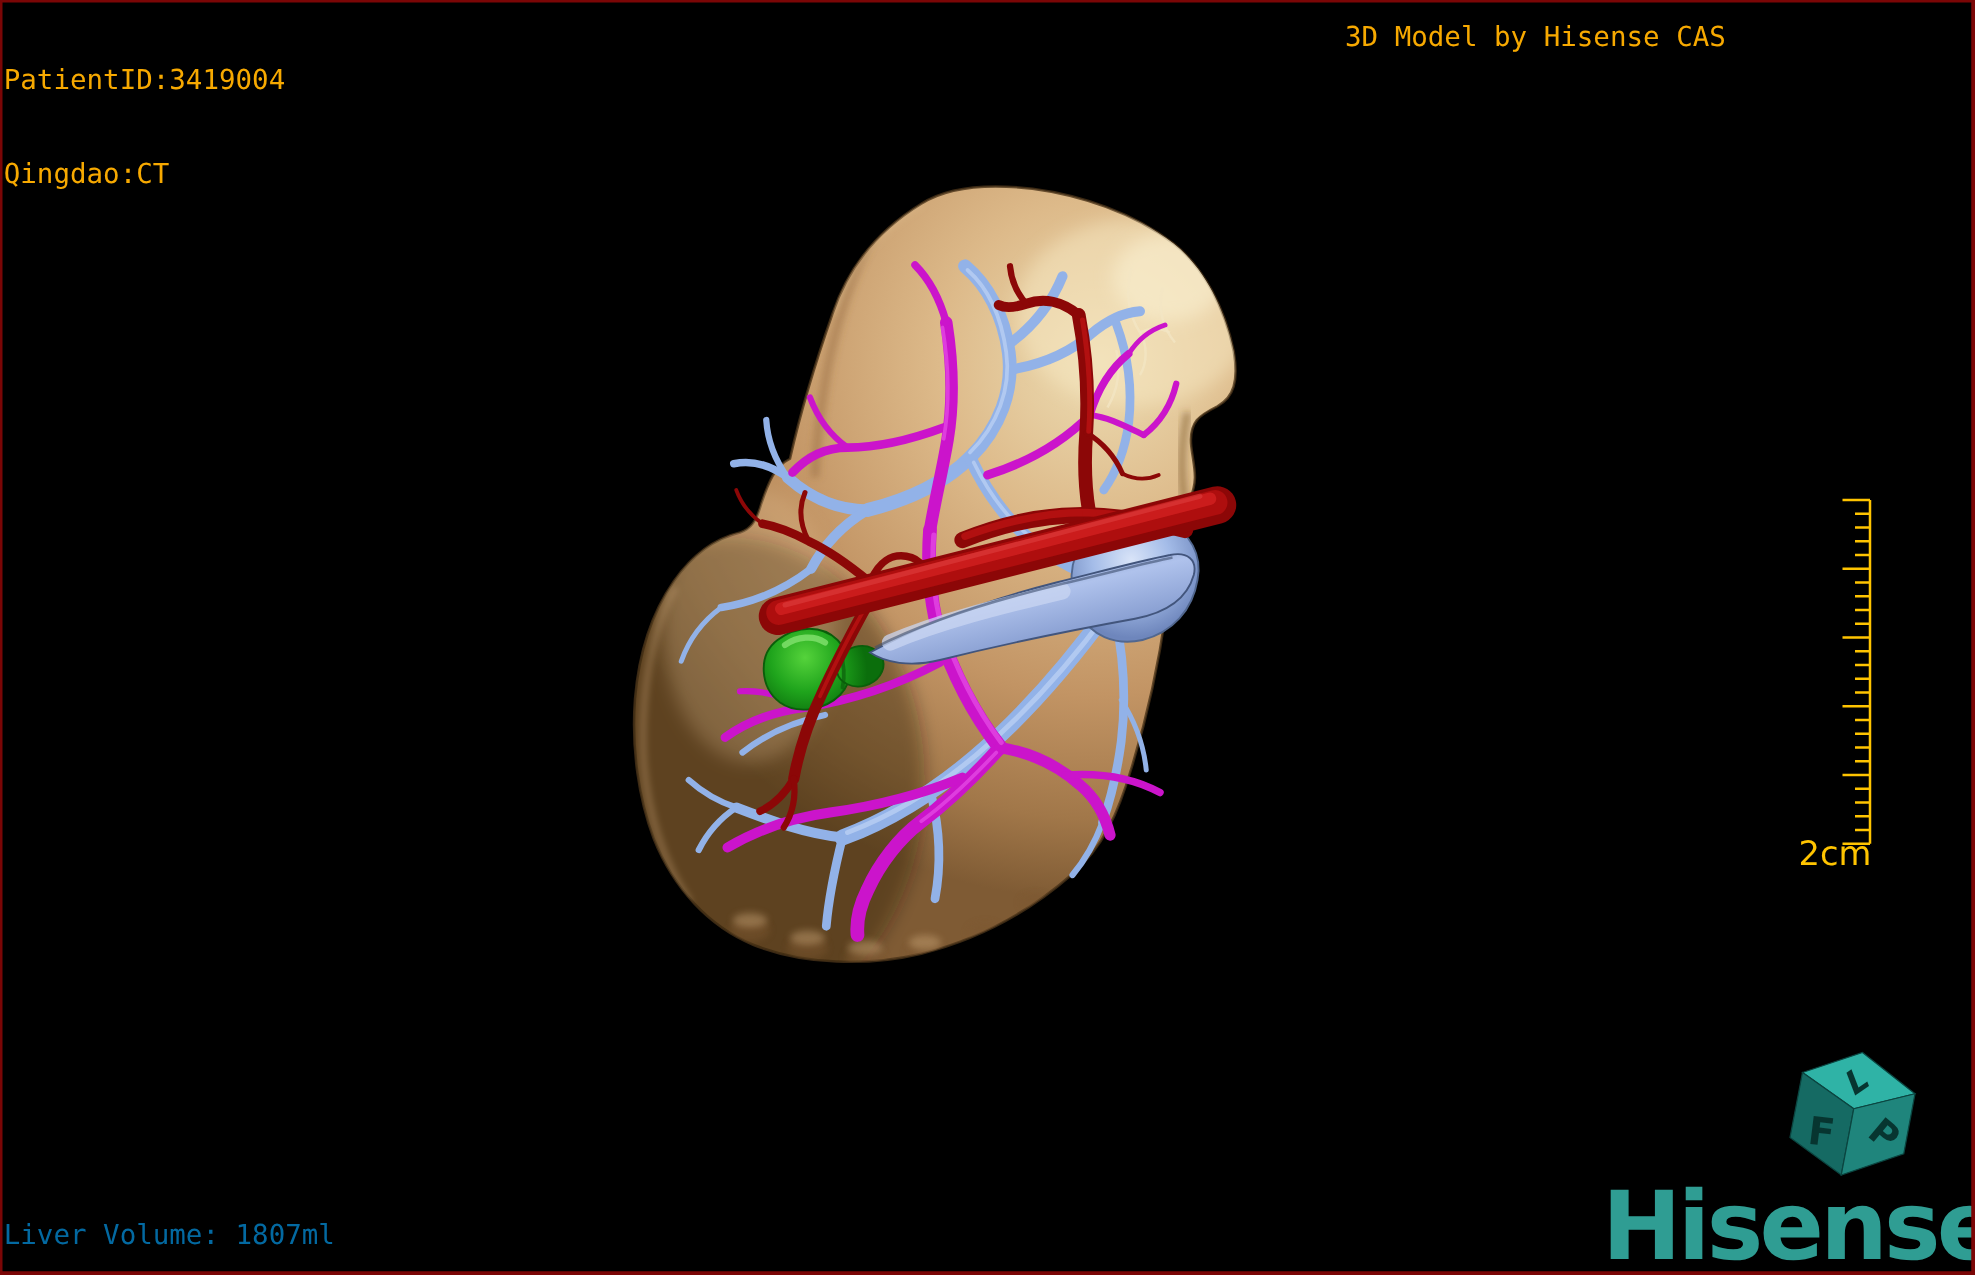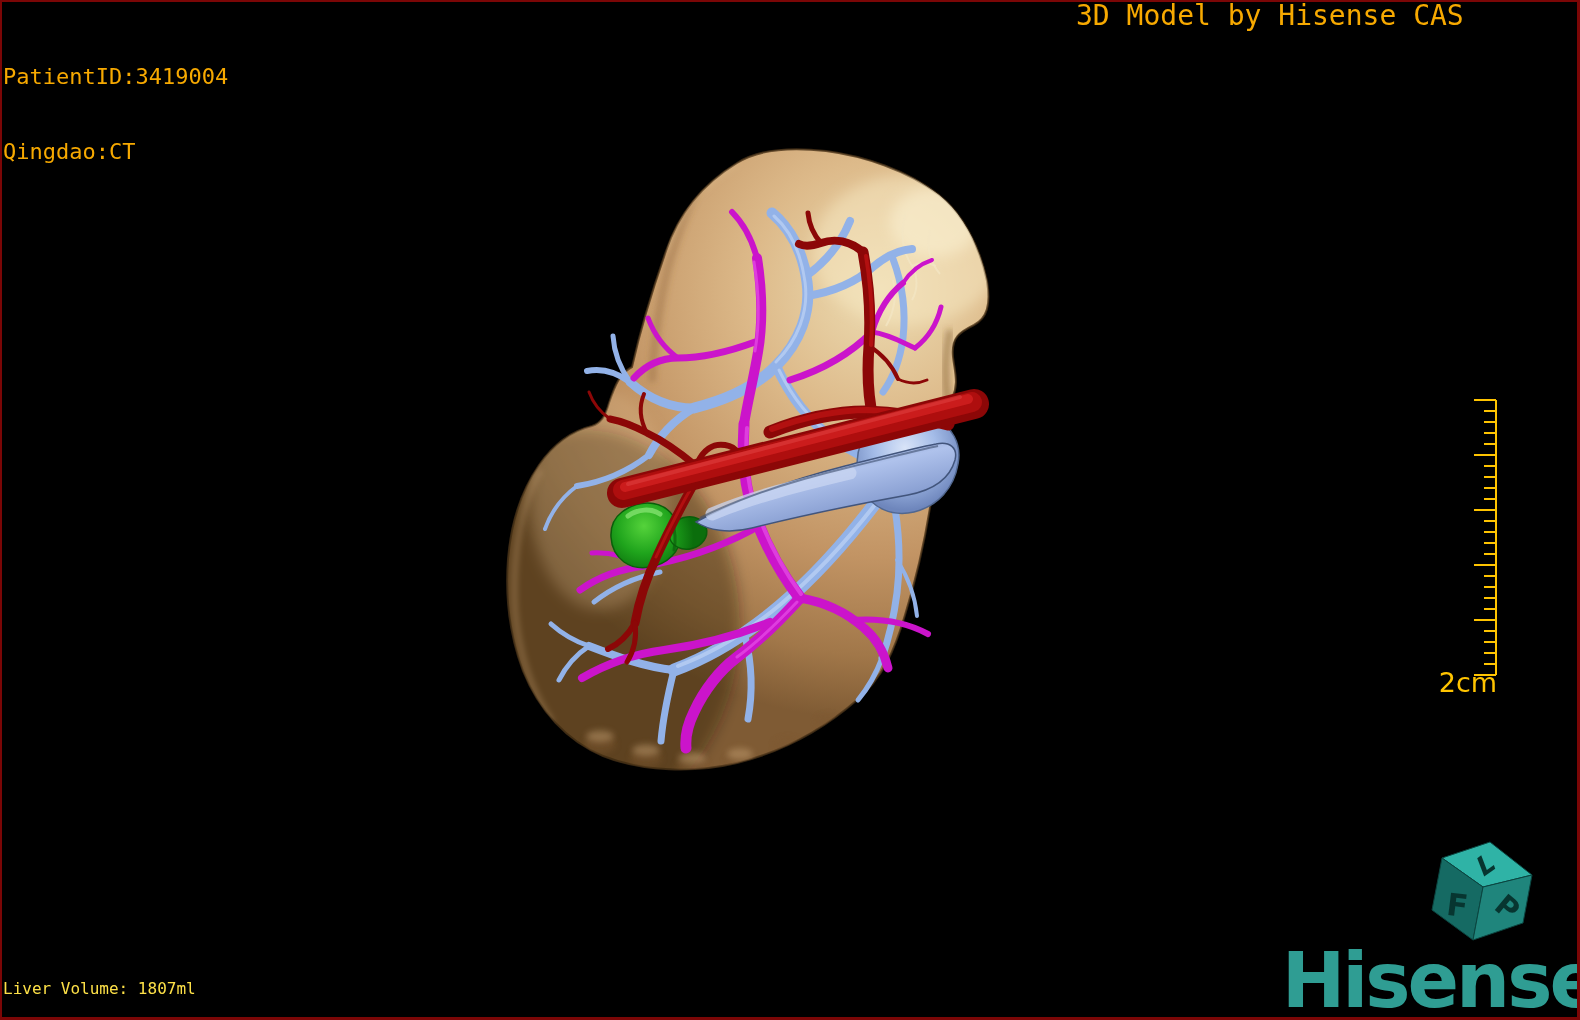--- a/index.html
+++ b/index.html
@@ -6,30 +6,30 @@
   .screen{
     position:relative;width:1580px;height:1020px;background:#000;
     overflow:hidden;font-family:"DejaVu Sans Mono",monospace;
   }
   .viewport{position:absolute;inset:0;width:100%;height:100%;cursor:grab;}
   .frame{
     position:absolute;inset:0;z-index:40;pointer-events:none;
     border:2px solid #7B0606;border-right-width:3px;border-bottom-width:3px;
   }
   .info{
-    position:absolute;left:3px;top:14px;z-index:20;
+    position:absolute;left:3px;top:2px;z-index:20;
     color:#F7A900;font-size:22px;line-height:25px;white-space:pre;
   }
   .watermark{
-    position:absolute;left:1076px;top:3px;z-index:20;
-    color:#F7A900;font-size:28px;line-height:25px;white-space:pre;
+    position:absolute;left:1076px;top:18px;z-index:20;
+    color:#F7A900;font-size:22px;line-height:25px;white-space:pre;
   }
   .volume{
     position:absolute;left:3px;top:976px;z-index:20;
-    color:#fde047;font-size:16px;line-height:25px;white-space:pre;
+    color:#0369a1;font-size:22px;line-height:25px;white-space:pre;
   }
   .wordmark{
     position:absolute;right:-18px;top:936px;z-index:30;
     color:#2F9D93;font-size:76px;font-weight:bold;letter-spacing:-3px;
     font-family:"DejaVu Sans",sans-serif;white-space:pre;
   }
   .scale-text{font-family:"DejaVu Sans",sans-serif;}
 </style>
 </head>
 <body>

